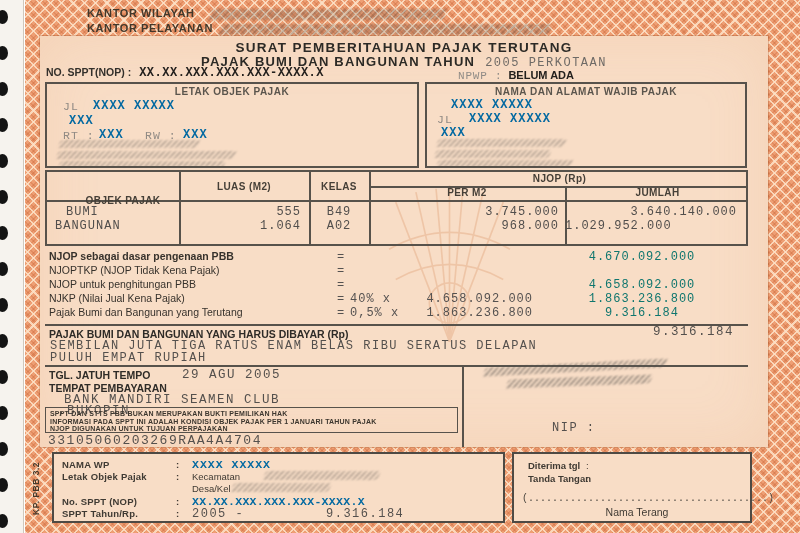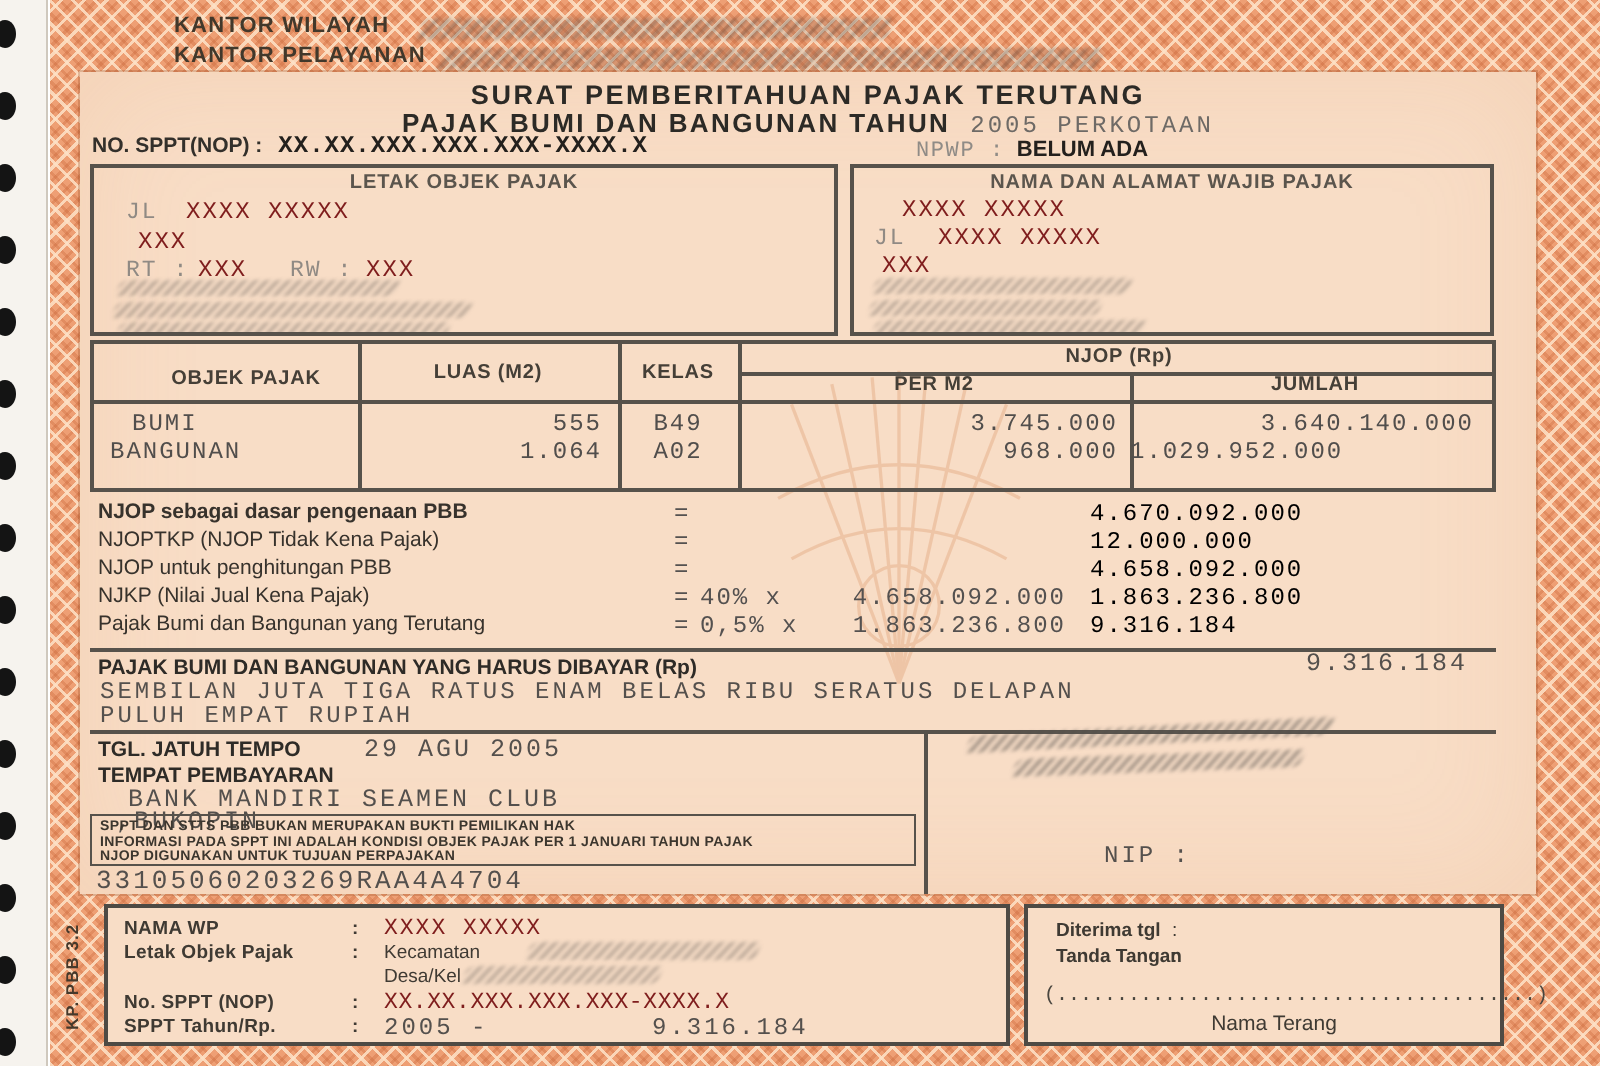--- a/index.html
+++ b/index.html
@@ -37,37 +37,37 @@
   .nosppt{position:absolute;top:30px;left:6px;display:flex;gap:8px;align-items:baseline}
   .nsl{font-size:10.5px;font-weight:bold;color:#33302b}
   .nsv{font-size:12px;font-weight:bold;letter-spacing:.5px;color:#23201d}
   .npwp{position:absolute;top:33px;left:418px;display:flex;gap:6px;align-items:baseline}
   .npwpl{font-size:11px;letter-spacing:.8px;color:#8f8b86;font-family:"Liberation Mono","DejaVu Sans Mono",monospace}
   .npwpv{font-size:11px;font-weight:bold;color:#23201d}
 
   .abox{position:absolute;border:2px solid #57524b;overflow:hidden}
   .abox .bt{position:absolute;top:2px;left:0;right:0;text-align:center;font-size:10px;font-weight:bold;letter-spacing:.5px;color:#5b554d}
   .gm{font-family:"Liberation Mono","DejaVu Sans Mono",monospace;font-size:11.5px;letter-spacing:1px;color:#908a84}
-  .bx{font-family:"Liberation Mono","DejaVu Sans Mono",monospace;font-size:12px;font-weight:normal;letter-spacing:1px;color:#7f1d1d}
+  .bx{font-family:"Liberation Mono","DejaVu Sans Mono",monospace;font-size:12px;font-weight:bold;letter-spacing:1px;color:#0369a1}
 
   
   .tbl{position:absolute;left:5px;top:134px;width:703px;height:76px;border:2px solid #57524b}
   .vln{position:absolute;top:0;bottom:0;width:1.5px;background:#57524b}
   .hln{position:absolute;height:1.5px;background:#57524b}
   .th{position:absolute;text-align:center;font-size:10px;font-weight:bold;color:#453f37;letter-spacing:.4px}
   .td{position:absolute;font-family:"Liberation Mono","DejaVu Sans Mono",monospace;font-size:12px;letter-spacing:1px;color:#514e4c}
 
   
   .calcrow{position:absolute;left:5px;width:703px;height:13px}
   .clabel{position:absolute;left:4px;top:0;font-size:10.5px;color:#37322c}
   .calcrow.b .clabel{font-weight:bold}
   .ceq{position:absolute;left:292px;top:0;font-size:12px;color:#545150}
   .cpct{position:absolute;left:305px;top:0;font-size:12px;letter-spacing:1px;color:#545150}
   .cmult{position:absolute;left:330px;top:0;width:158px;text-align:right;font-size:12px;letter-spacing:1px;color:#545150}
-  .chasil{position:absolute;left:500px;top:0;width:194px;text-align:left;font-size:12px;letter-spacing:1px;color:#000000}
+  .chasil{position:absolute;left:500px;top:0;width:194px;text-align:center;font-size:12px;letter-spacing:1px;color:#0f766e}
 
   .rule{position:absolute;background:#57524b}
   .tw{font-family:"Liberation Mono","DejaVu Sans Mono",monospace;color:#54504d;letter-spacing:1.5px}
 
   .fine{position:absolute;left:5px;top:371px;width:413px;height:26px;border:1.5px solid #57524b;padding:2px 4px;
     font-size:7px;font-weight:bold;line-height:7.6px;color:#3c362e;letter-spacing:.2px}
 
   
   .stub{position:absolute;background:#f8ddc6;border:2px solid #4e4a44}
   .sl{position:absolute;font-size:9.5px;font-weight:bold;color:#3f3a33;letter-spacing:.2px}
@@ -159,21 +159,21 @@
       <div class="redact lite" style="left:10px;top:76px;width:135px;height:8px"></div>
     </div>
 
     <div class="tbl">
       <i class="vln" style="left:132px"></i>
       <i class="vln" style="left:262px"></i>
       <i class="vln" style="left:322px"></i>
       <i class="vln" style="left:518px;top:14px"></i>
       <i class="hln" style="left:0;right:0;top:28px"></i>
       <i class="hln" style="left:322px;right:0;top:14px"></i>
-      <span class="th" style="left:0;width:152px;top:12px">OBJEK PAJAK</span>
+      <span class="th" style="left:0;width:152px;top:23px">OBJEK PAJAK</span>
       <span class="th" style="left:132px;width:130px;top:9px">LUAS (M2)</span>
       <span class="th" style="left:262px;width:60px;top:9px">KELAS</span>
       <span class="th" style="left:322px;width:381px;top:1px">NJOP (Rp)</span>
       <span class="th" style="left:322px;width:196px;top:15px">PER M2</span>
       <span class="th" style="left:518px;width:185px;top:15px">JUMLAH</span>
 
       <span class="td" style="left:19px;top:33px">BUMI</span>
       <span class="td" style="left:132px;width:122px;top:33px;text-align:right">555</span>
       <span class="td" style="left:262px;width:60px;top:33px;text-align:center">B49</span>
       <span class="td" style="left:322px;width:190px;top:33px;text-align:right">3.745.000</span>
@@ -187,21 +187,20 @@
     </div>
 
     <div class="calcrow b" style="top:214px">
       <span class="clabel">NJOP sebagai dasar pengenaan PBB</span>
       <span class="ceq mono">=</span>
       <span class="chasil mono">4.670.092.000</span>
     </div>
     <div class="calcrow" style="top:228px">
       <span class="clabel">NJOPTKP (NJOP Tidak Kena Pajak)</span>
       <span class="ceq mono">=</span>
-      <span class="chasil mono">12.000.000</span>
     </div>
     <div class="calcrow" style="top:242px">
       <span class="clabel">NJOP untuk penghitungan PBB</span>
       <span class="ceq mono">=</span>
       <span class="chasil mono">4.658.092.000</span>
     </div>
     <div class="calcrow" style="top:256px">
       <span class="clabel">NJKP (Nilai Jual Kena Pajak)</span>
       <span class="ceq mono">=</span>
       <span class="cpct mono">40% x</span>

